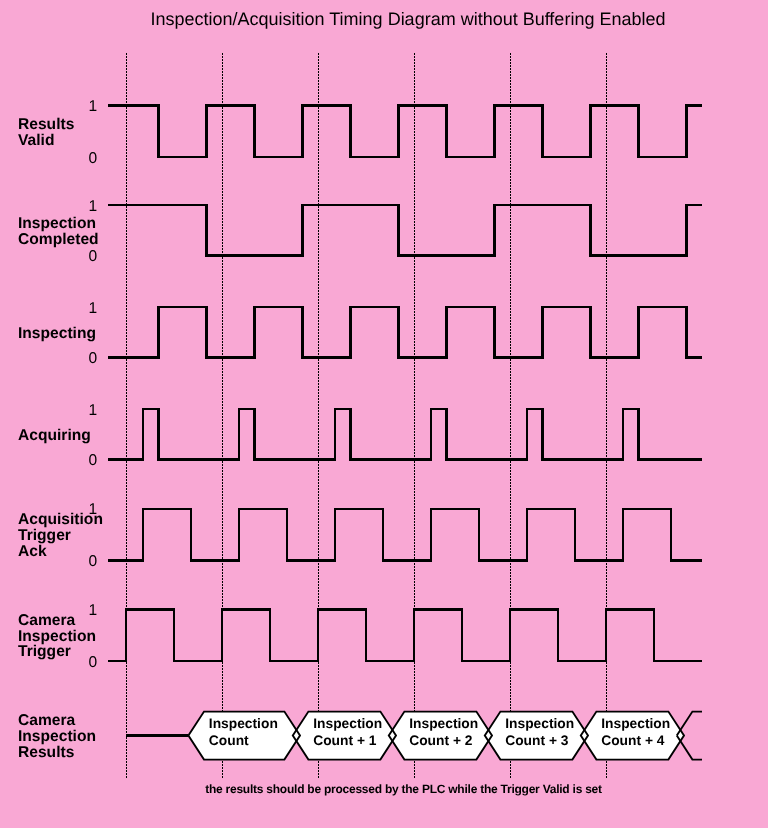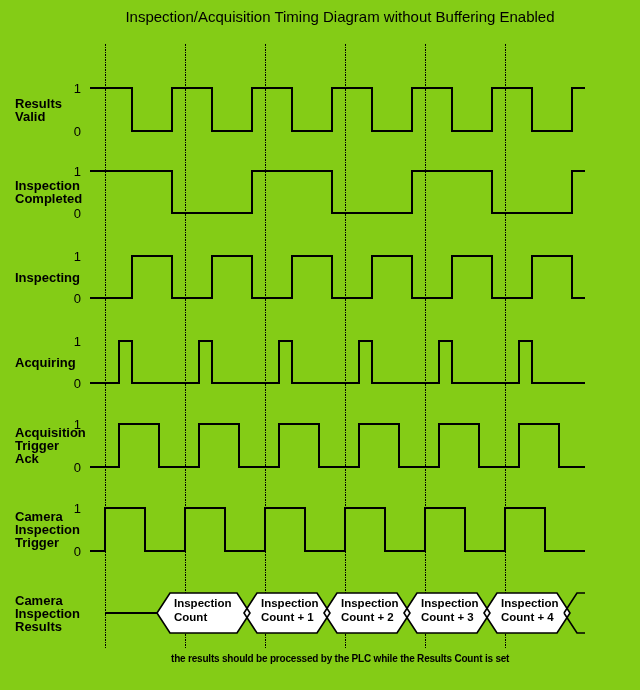--- a/index.html
+++ b/index.html
@@ -1,17 +1,17 @@
 <!DOCTYPE html>
 <html><head>
 <meta charset="utf-8">
 <style>
   html,body { margin:0; padding:0; background:#ffffff; }
   .page {
-    position:relative; width:640px; height:690px; background:#84cc16;
+    position:relative; width:640px; height:690px; background:#f9a8d4;
     font-family:"Liberation Sans", sans-serif; color:#000; overflow:hidden;
   }
   .title {
     position:absolute; top:8px; left:40px; width:600px;
     text-align:center; font-size:15px; color:#000;
   }
   .footnote {
     position:absolute; left:171px; top:652px; width:462px;
     font-size:10px; font-weight:bold; line-height:13px; letter-spacing:-0.2px;
   }
@@ -73,15 +73,15 @@
       <path d="M 404 613 L 417 593 L 477 593 L 490 613 L 477 633 L 417 633 Z" class="hexline"></path>
       <path d="M 484 613 L 497 593 L 557 593 L 570 613 L 557 633 L 497 633 Z" class="hexline"></path>
       <path d="M 564 613 L 577 593 L 585 593 M 564 613 L 577 633 L 585 633" class="hexline"></path>
       <text x="174" y="0" class="hextext"><tspan x="174" y="607">Inspection</tspan><tspan x="174" y="621">Count</tspan></text>
       <text x="261" y="0" class="hextext"><tspan x="261" y="607">Inspection</tspan><tspan x="261" y="621">Count + 1</tspan></text>
       <text x="341" y="0" class="hextext"><tspan x="341" y="607">Inspection</tspan><tspan x="341" y="621">Count + 2</tspan></text>
       <text x="421" y="0" class="hextext"><tspan x="421" y="607">Inspection</tspan><tspan x="421" y="621">Count + 3</tspan></text>
       <text x="501" y="0" class="hextext"><tspan x="501" y="607">Inspection</tspan><tspan x="501" y="621">Count + 4</tspan></text>
     </svg>
   <div class="footnote">
-    <div>the results should be processed by the PLC while the Results Count is set</div>
+    <div>the results should be processed by the PLC while the Trigger Valid is set</div>
   </div>
 </div>
 
 </body></html>

